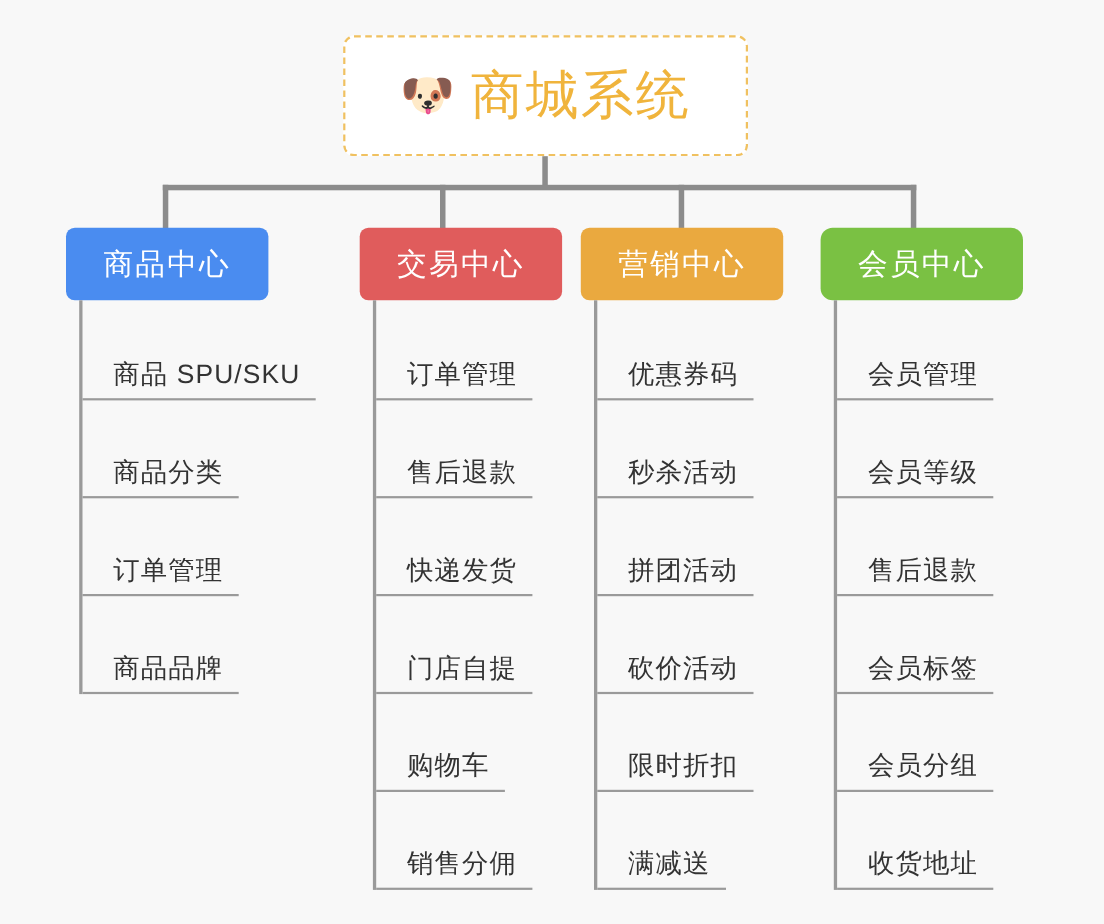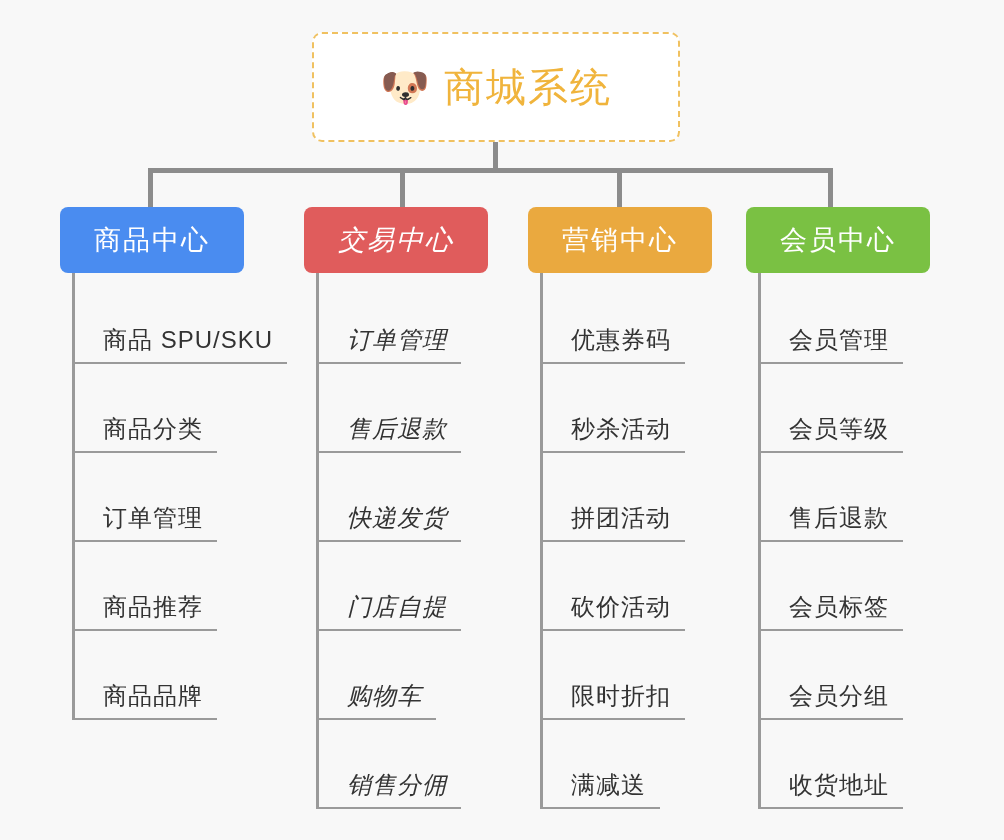--- a/index.html
+++ b/index.html
@@ -36,21 +36,21 @@
     align-items: center;
     justify-content: center;
     gap: 14px;
   }
   .root-emoji {
     font-size: 40px;
     line-height: 1;
     display: block;
   }
   .root-title {
-    font-size: 40px;
+    font-size: 48px;
     color: #f0b43c;
     letter-spacing: 2px;
     white-space: nowrap;
     text-align: right;
   }
 
   
   .conn {
     position: absolute;
     background: #8c8c8c;
@@ -76,21 +76,21 @@
   .drop-1 { left: 400px; }
   .drop-2 { left: 617px; }
   .drop-3 { left: 828px; }
 
   
   .branch {
     position: absolute;
     top: 207px;
   }
   .branch-0 { left: 60px;  width: 250px; }
-  .branch-1 { left: 304px; width: 220px; font-style: italic; }
+  .branch-1 { left: 327px; width: 220px; }
   .branch-2 { left: 528px; width: 220px; }
   .branch-3 { left: 746px; width: 220px; }
 
   .cat-box {
     box-sizing: border-box;
     height: 66px;
     border-radius: 8px;
     display: flex;
     align-items: center;
     justify-content: center;
@@ -153,23 +153,20 @@
       <div class="leaf-item">
           <span class="leaf-underline">商品 SPU/SKU</span>
         </div>
       <div class="leaf-item">
           <span class="leaf-underline">商品分类</span>
         </div>
       <div class="leaf-item">
           <span class="leaf-underline">订单管理</span>
         </div>
       <div class="leaf-item">
-          <span class="leaf-underline">商品推荐</span>
-        </div>
-      <div class="leaf-item">
           <span class="leaf-underline">商品品牌</span>
         </div>
     </div>
   </div>
 
   <div class="branch branch-1">
     <div class="cat-box" style="background: rgb(224, 92, 92);">
       <span>交易中心</span>
     </div>
     <div class="leaf-list">
@@ -214,21 +211,21 @@
       <div class="leaf-item">
           <span class="leaf-underline">限时折扣</span>
         </div>
       <div class="leaf-item">
           <span class="leaf-underline">满减送</span>
         </div>
     </div>
   </div>
 
   <div class="branch branch-3">
-    <div class="cat-box" style="background: rgb(122, 193, 67);">
+    <div class="cat-box" style="background: rgb(122, 193, 67); border-radius: 11px;">
       <span>会员中心</span>
     </div>
     <div class="leaf-list">
       <div class="leaf-item">
           <span class="leaf-underline">会员管理</span>
         </div>
       <div class="leaf-item">
           <span class="leaf-underline">会员等级</span>
         </div>
       <div class="leaf-item">

